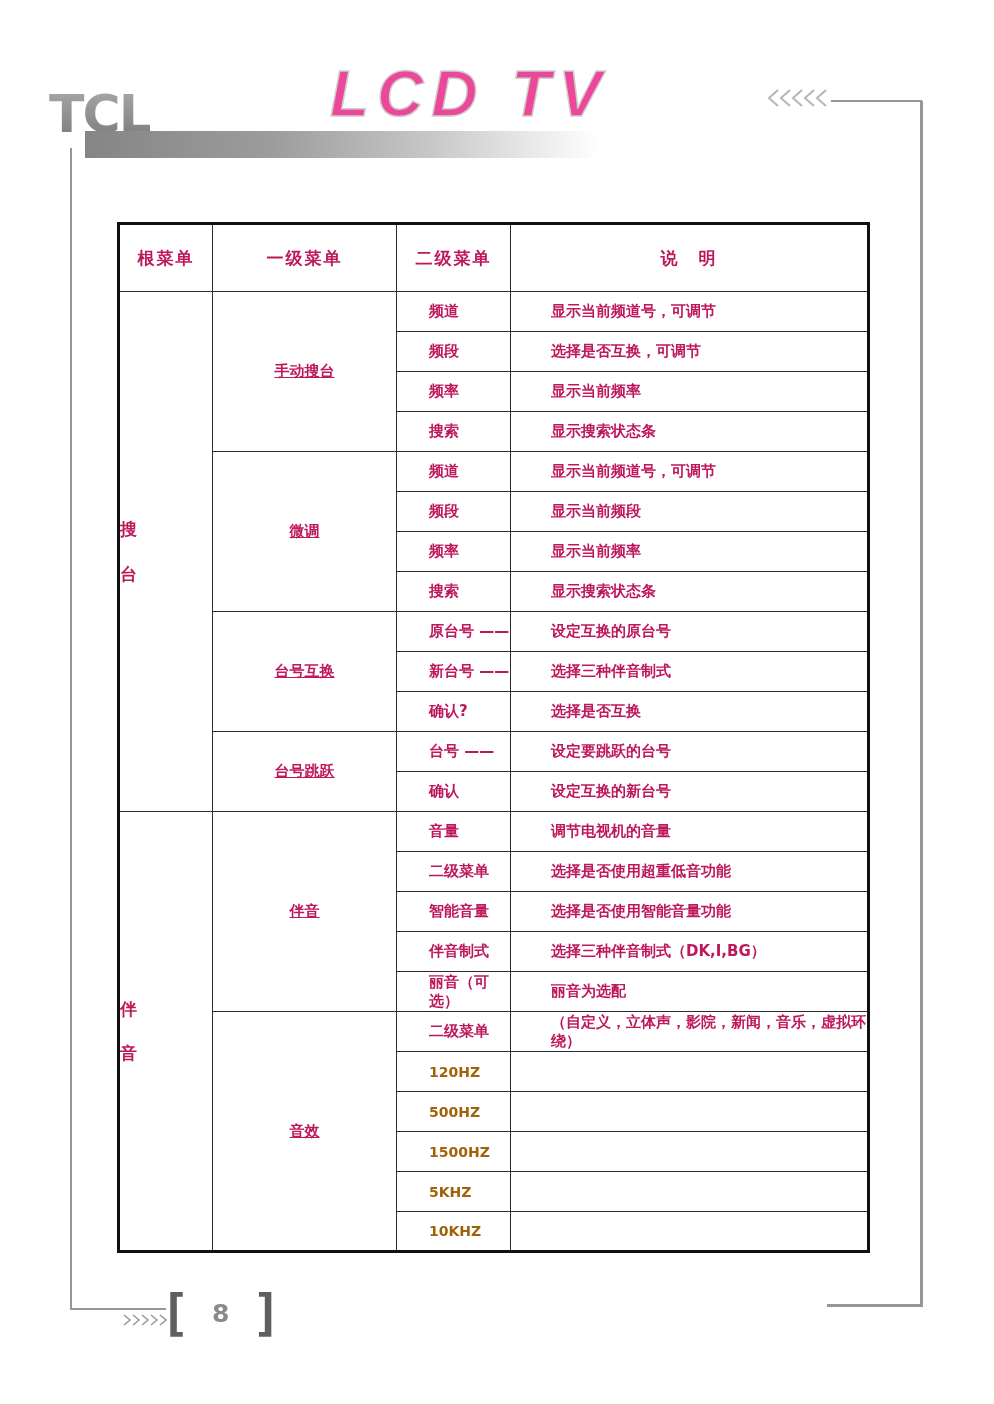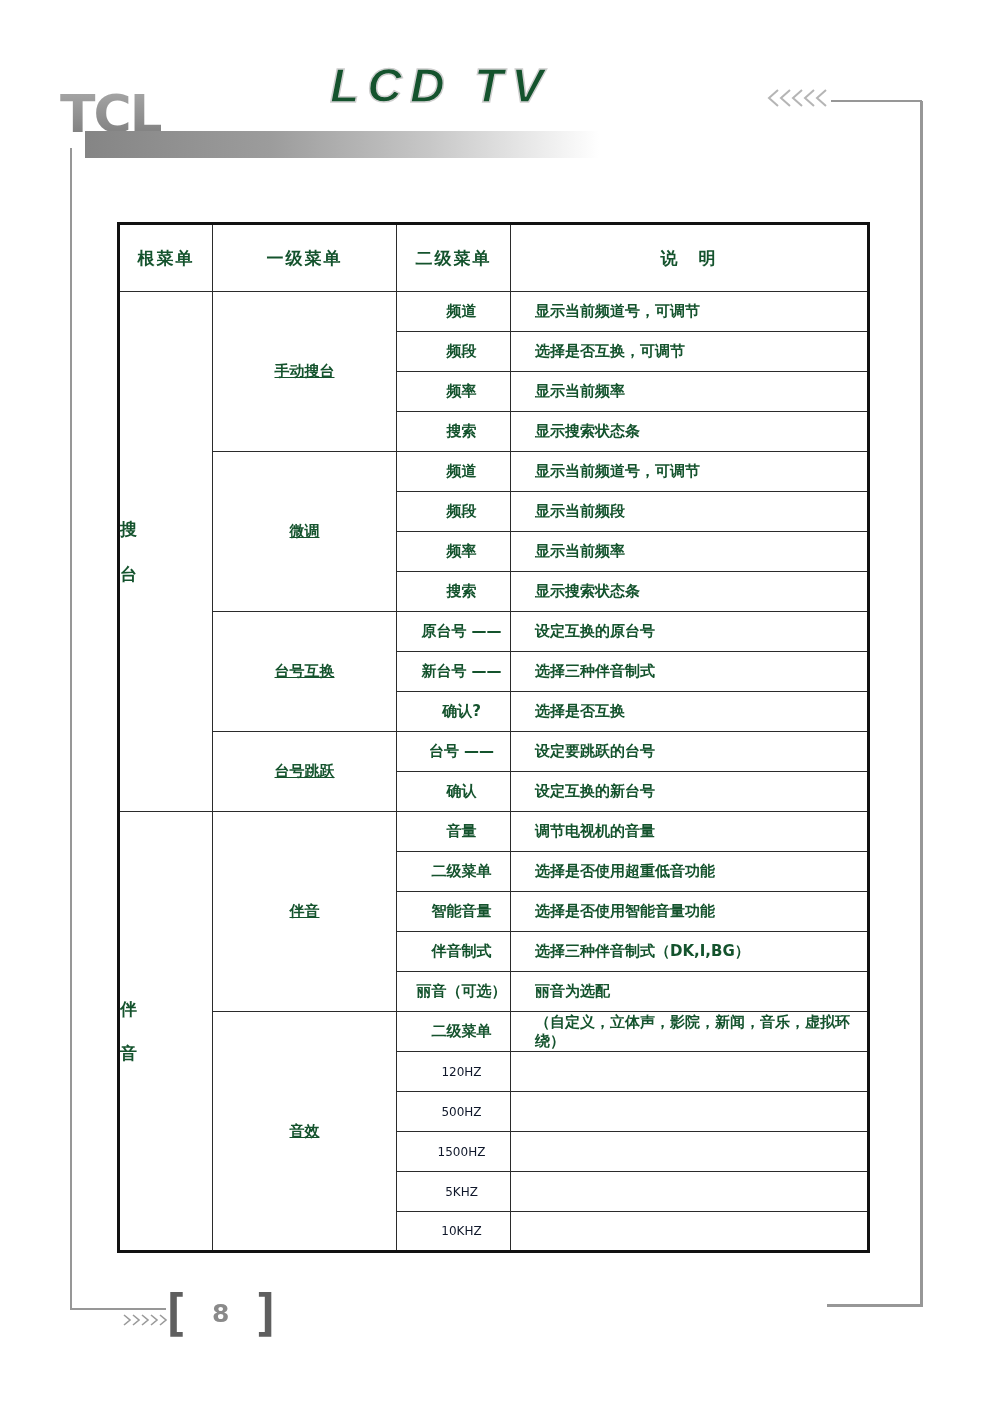--- a/index.html
+++ b/index.html
@@ -6,37 +6,37 @@
   html, body { background: #ffffff; }
   body {
     font-family: "DejaVu Sans", "Liberation Sans", sans-serif;
     width: 994px; height: 1404px; position: relative; overflow: hidden;
     color: #000;
   }
   .page { position: absolute; inset: 0; background: #fff; }
 
   
   .logo-text {
-    position: absolute; left: 60px; top: 88px;
+    position: absolute; left: 49px; top: 88px;
     font-size: 52px; font-weight: bold; letter-spacing: -2px;
     color: #8f8f8f; line-height: 1;
     background: linear-gradient(180deg, #a8a8a8 0%, #7c7c7c 100%);
     -webkit-background-clip: text; background-clip: text;
     -webkit-text-fill-color: transparent;
   }
   .logo-bar {
     position: absolute; left: 85px; top: 131px; width: 530px; height: 27px;
     background: linear-gradient(90deg, #858585 0%, #9c9c9c 35%, #c7c7c7 65%, #ffffff 97%);
     z-index: 1;
   }
   .watermark {
     position: absolute; left: 330px; top: 62px; z-index: 2;
     font-family: "Liberation Sans", sans-serif;
-    font-style: italic; font-weight: bold; font-size: 48px; letter-spacing: 8px;
-    color: #14532d; -webkit-text-stroke: 1.5px #cfcfcf; line-height: 1;
+    font-style: italic; font-weight: bold; font-size: 64px; letter-spacing: 8px;
+    color: #ec4899; -webkit-text-stroke: 1.5px #cfcfcf; line-height: 1;
   }
   .top-chevrons { position: absolute; left: 766px; top: 87px; z-index: 2; }
   .footer-chevrons { position: absolute; left: 122px; top: 1312px; }
 
   
   .frame { position: absolute; background: #979797; }
   .frame-left   { left: 70px;  top: 148px;  width: 2px;  height: 1162px; }
   .frame-bl     { left: 70px;  top: 1308px; width: 96px; height: 2px; }
   .frame-right  { left: 920px; top: 101px;  width: 3px;  height: 1205px; }
   .frame-tr     { left: 831px; top: 100px;  width: 91px; height: 2px; }
@@ -47,30 +47,30 @@
     position: absolute; left: 117px; top: 222px; width: 750px;
     border-collapse: collapse; table-layout: fixed;
     border: 3px solid #111;
   }
   .menu col.c-root { width: 94px; }
   .menu col.c-menu { width: 184px; }
   .menu col.c-item { width: 114px; }
   .menu col.c-desc { width: 358px; }
   .menu th, .menu td {
     border: 1.5px solid #2b2b2b;
-    font-weight: bold; font-size: 15px; color: #14532d;
+    font-weight: bold; font-size: 15px; color: #be185d;
     vertical-align: middle;
   }
   .menu th { height: 68px; text-align: center; font-size: 17px; letter-spacing: 2px; }
   .menu td { height: 40px; }
   .menu td.root-cell { font-size: 17px; }
   .menu td.menu-cell { text-align: center; text-decoration: underline; }
-  .menu td.item-cell { text-align: center; padding-left: 16px; }
-  .menu td.desc-cell { text-align: left; padding-left: 24px; }
-  .menu td.plain { font-weight: normal; font-family: "DejaVu Sans", sans-serif; font-size: 12px; color: #0f172a; }
+  .menu td.item-cell { text-align: left; padding-left: 32px; }
+  .menu td.desc-cell { text-align: left; padding-left: 40px; }
+  .menu td.plain { font-weight: bold; font-family: "DejaVu Sans", sans-serif; font-size: 14px; color: #a16207; }
   .vert { display: inline-block; width: 1.15em; word-break: break-all; line-height: 2.6; }
   .tall { height: 58px; margin-left: 21px; }
 
   
   .pageno {
     position: absolute; left: 160px; top: 1288px;
     display: flex; align-items: center; gap: 14px;
     color: #6d6d6d;
   }
   .pageno .bracket { font-size: 50px; font-weight: bold; color: #5f5f5f; line-height: 1; font-family: "DejaVu Sans Mono", monospace; }

